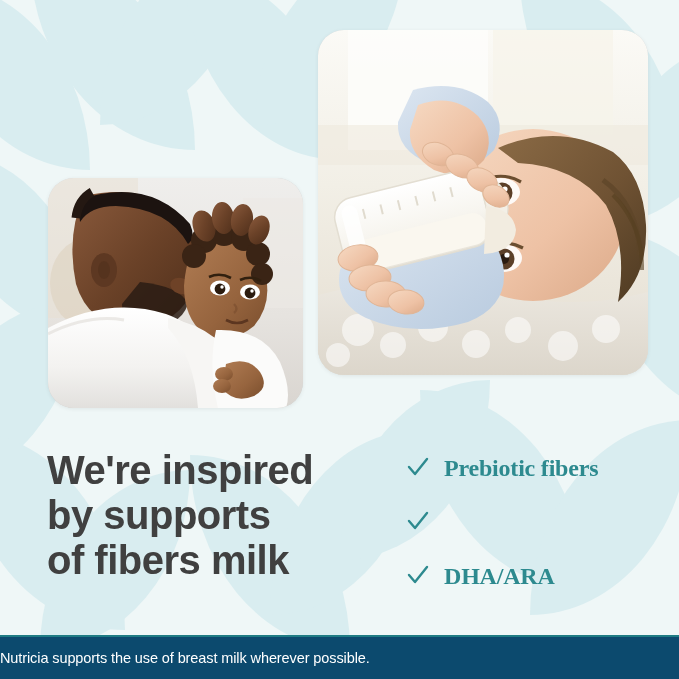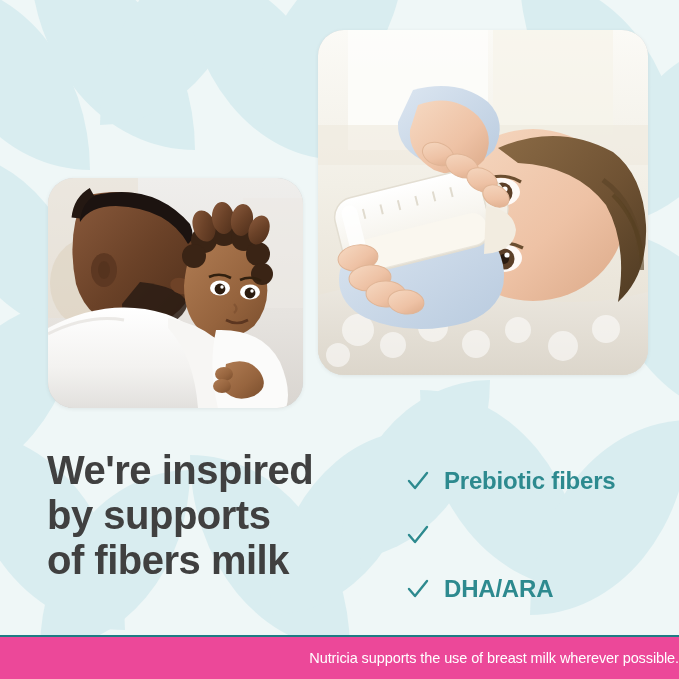--- a/index.html
+++ b/index.html
@@ -60,50 +60,49 @@
   .headline .ln{display:block;white-space:nowrap;}
 
   
   .bullets{
     position:absolute;
     left:406px;top:455px;
     width:250px;
   }
   .bullet{
     display:flex;
-    align-items:center;
     gap:14px;
     height:52px;
     margin-bottom:2px;
+    font-family:Liberation Serif, serif;
   }
   .check{
     flex:0 0 auto;
     width:24px;height:24px;
     color:#2d8a8f;
   }
   .check svg{display:block;width:24px;height:24px;}
   .bullet-label{
     color:#2d8a8f;
     font-size:24px;
     font-weight:bold;
     letter-spacing:-0.2px;
     white-space:nowrap;
   }
 
   
   .footer{
     position:absolute;
     left:0;right:0;bottom:0;
     height:42px;
-    background:#ec4899;
+    background:#0c4a6e;
     border-top:2px solid #1f7c84;
     display:flex;
     align-items:center;
-    justify-content:flex-end;
-    padding-left:36px;
+    justify-content:flex-start;
   }
   .footer-text{
     color:#ffffff;
     font-size:14.5px;
     letter-spacing:-0.1px;
     white-space:nowrap;
   }
 </style>
 </head>
 <body>

